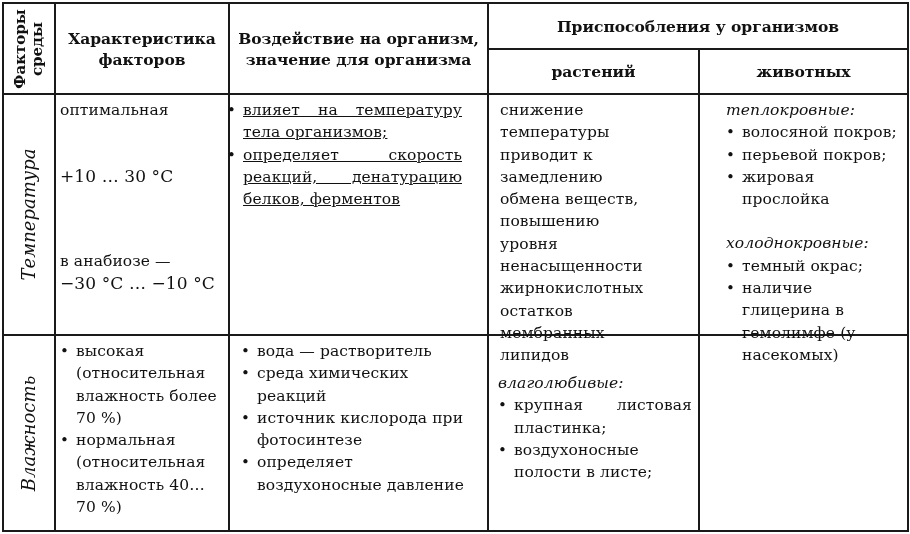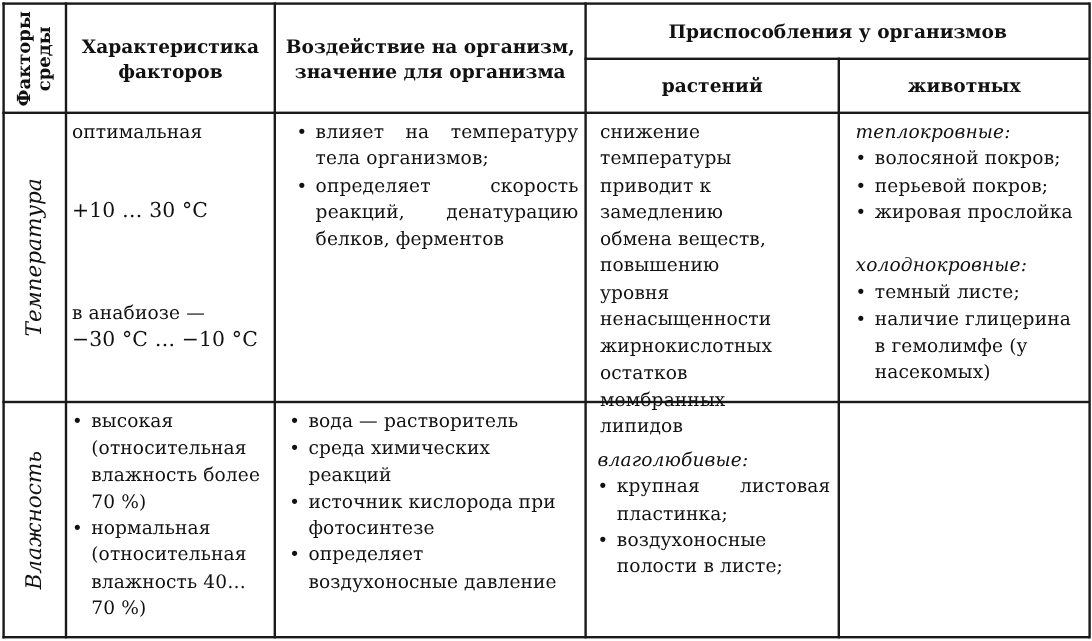--- a/index.html
+++ b/index.html
@@ -80,40 +80,40 @@
   <div class="cell vert vrow" style="left:4px;top:95px;width:50px;height:239px;">
     <div>Температура</div>
   </div>
   <div class="cell body" style="left:56px;top:95px;width:172px;height:239px;padding-left:4px;">
     <p>оптимальная</p>
     <p style="font-size:17px;margin-top:44px;">+10 … 30 °C</p>
     <div class="gap" style="height:62px;"></div>
     <p>в анабиозе —</p>
     <p style="font-size:17px;">−30 °C … −10 °C</p>
   </div>
-  <div class="cell body just" style="left:236px;top:95px;width:254px;height:239px;">
+  <div class="cell body just" style="left:216px;top:95px;width:254px;height:239px;text-decoration:underline;">
     <ul>
       <li>влияет на температуру тела организмов;</li>
       <li>определяет скорость реакций, денатурацию белков, ферментов</li>
     </ul>
   </div>
   <div class="cell body" style="left:489px;top:95px;width:175px;height:239px;padding-right:6px;">
     <p>снижение температуры приводит к замедлению обмена веществ, повышению уровня ненасыщенности жирнокислотных остатков мембранных липидов</p>
   </div>
-  <div class="cell body" style="left:700px;top:95px;width:207px;height:239px;padding-left:13px;padding-right:4px;">
+  <div class="cell body" style="left:700px;top:95px;width:207px;height:239px;padding-left:26px;padding-right:4px;">
     <p class="ital">теплокровные:</p>
     <ul>
       <li>волосяной покров;</li>
       <li>перьевой покров;</li>
       <li>жировая прослойка</li>
     </ul>
     <div class="gap2"></div>
     <p class="ital">холоднокровные:</p>
     <ul>
-      <li>темный листе;</li>
+      <li>темный окрас;</li>
       <li>наличие глицерина в гемолимфе (у насекомых)</li>
     </ul>
   </div>
 
   <div class="cell vert vrow" style="left:4px;top:336px;width:50px;height:194px;">
     <div>Влажность</div>
   </div>
   <div class="cell body" style="left:56px;top:336px;width:172px;height:194px;padding-left:4px;padding-right:4px;">
     <ul>
       <li>высокая (относительная влажность более 70 %)</li>

